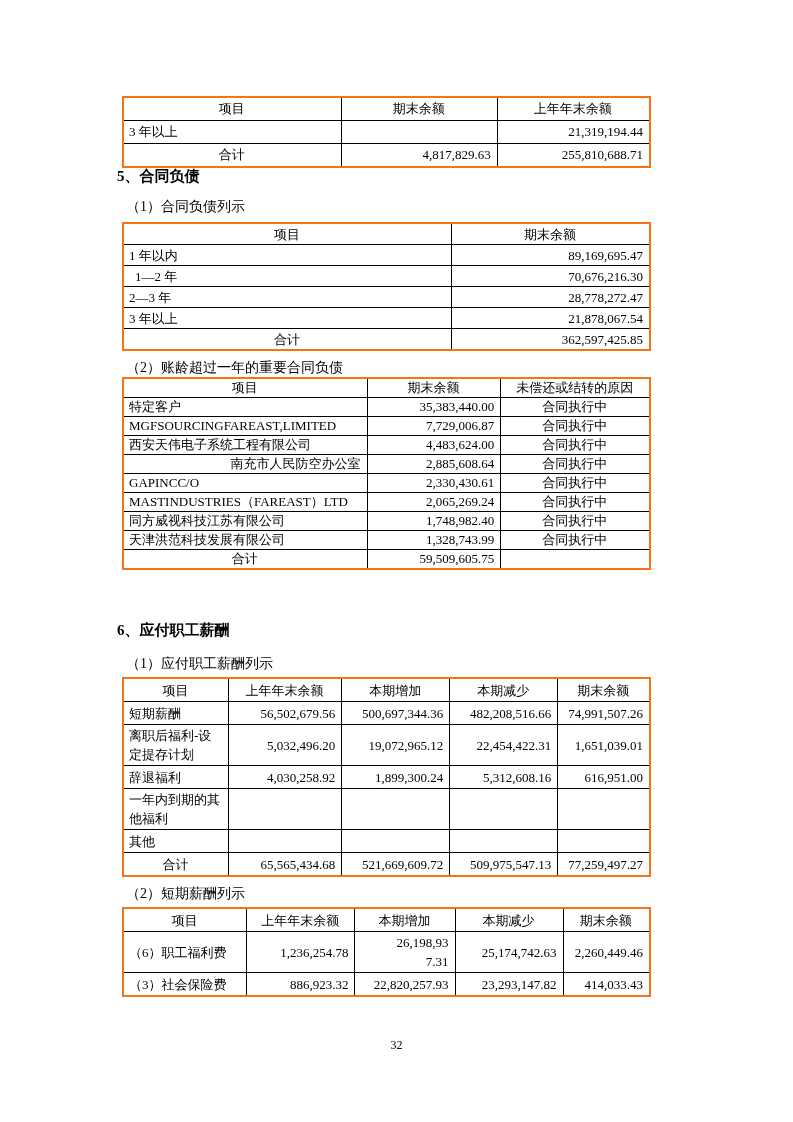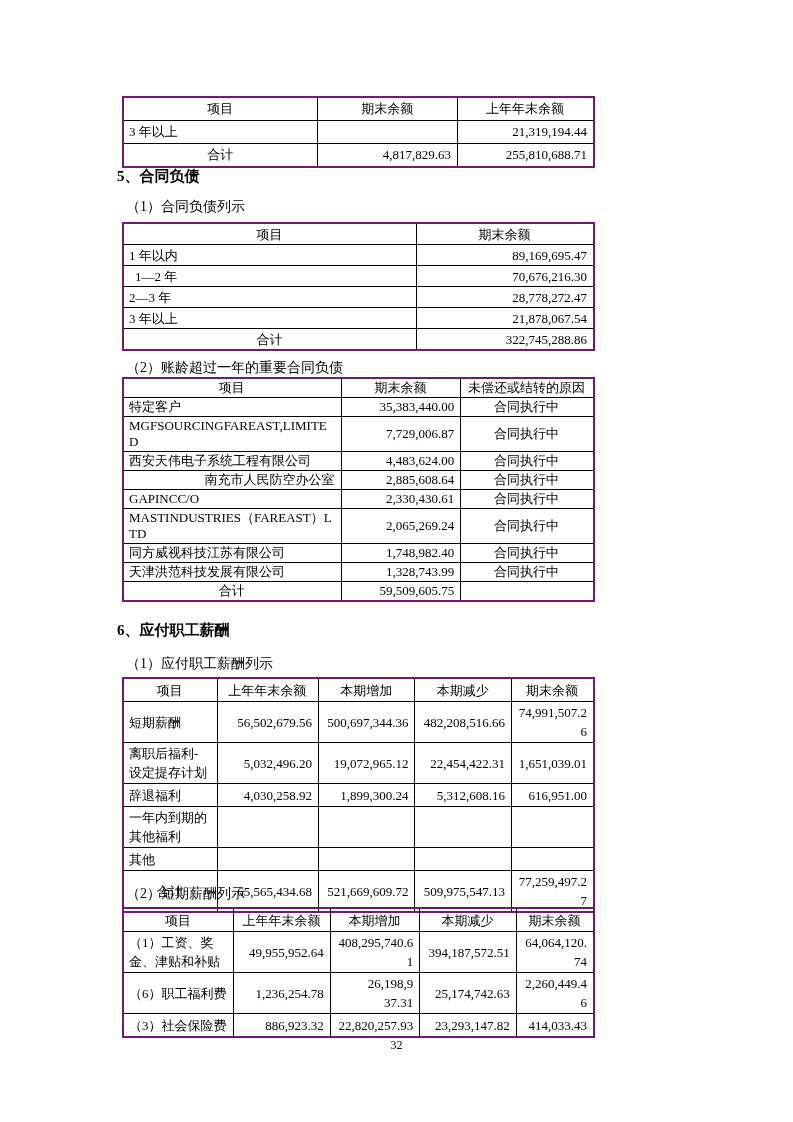--- a/index.html
+++ b/index.html
@@ -15,22 +15,22 @@
     font-family: "Liberation Serif", "DejaVu Serif", serif;
     color: #000000;
     overflow: hidden;
   }
   .abs { position: absolute; }
 
   
   table.doc-table {
     border-collapse: collapse;
     table-layout: fixed;
-    width: 473px;
-    border: 2px solid #701a75;
+    width: 529px;
+    border: 2px solid #f97316;
     font-size: 13px;
   }
   table.doc-table th,
   table.doc-table td {
     border: 1px solid #000;
     padding: 1px 6px 1px 5px;
     overflow: hidden;
     word-break: break-all;
     font-weight: normal;
   }
@@ -121,21 +121,21 @@
         <tr>
           <td style="text-align: left;">2—3 年</td>
           <td style="text-align: right;">28,778,272.47</td>
         </tr>
         <tr>
           <td style="text-align: left;">3 年以上</td>
           <td style="text-align: right;">21,878,067.54</td>
         </tr>
         <tr>
           <td style="text-align: center;">合计</td>
-          <td style="text-align: right;">322,745,288.86</td>
+          <td style="text-align: right;">362,597,425.85</td>
         </tr>
       </tbody>
     </table>
 
   <div class="sub-heading abs" style="top:358px; left:126px;">（2）账龄超过一年的重要合同负债</div>
 
   <table class="doc-table t3 abs" style="top:377px; left:122px;">
       <colgroup>
         <col style="width: 46.3%;">
         <col style="width: 25.4%;">
@@ -278,27 +278,20 @@
         <tr>
           <th>项目</th>
           <th>上年年末余额</th>
           <th>本期增加</th>
           <th>本期减少</th>
           <th>期末余额</th>
         </tr>
       </thead>
       <tbody>
         <tr>
-          <td style="text-align: left;">（1）工资、奖金、津贴和补贴</td>
-          <td style="text-align: right;">49,955,952.64</td>
-          <td style="text-align: right;">408,295,740.61</td>
-          <td style="text-align: right;">394,187,572.51</td>
-          <td style="text-align: right;">64,064,120.74</td>
-        </tr>
-        <tr>
           <td style="text-align: left;">（6）职工福利费</td>
           <td style="text-align: right;">1,236,254.78</td>
           <td style="text-align: right; padding-left: 32px;">26,198,937.31</td>
           <td style="text-align: right;">25,174,742.63</td>
           <td style="text-align: right;">2,260,449.46</td>
         </tr>
         <tr>
           <td style="text-align: left;">（3）社会保险费</td>
           <td style="text-align: right;">886,923.32</td>
           <td style="text-align: right;">22,820,257.93</td>

